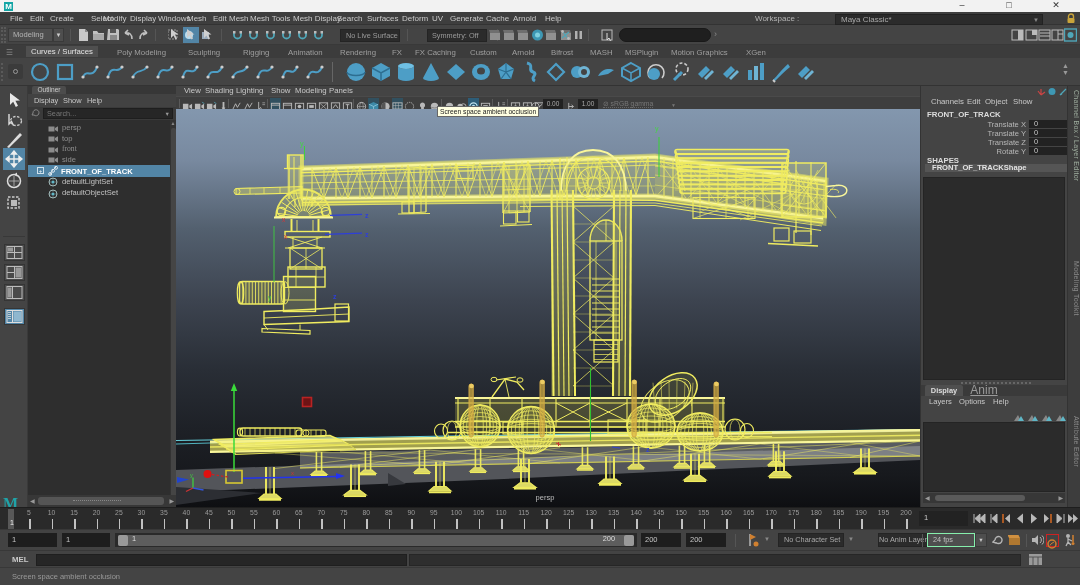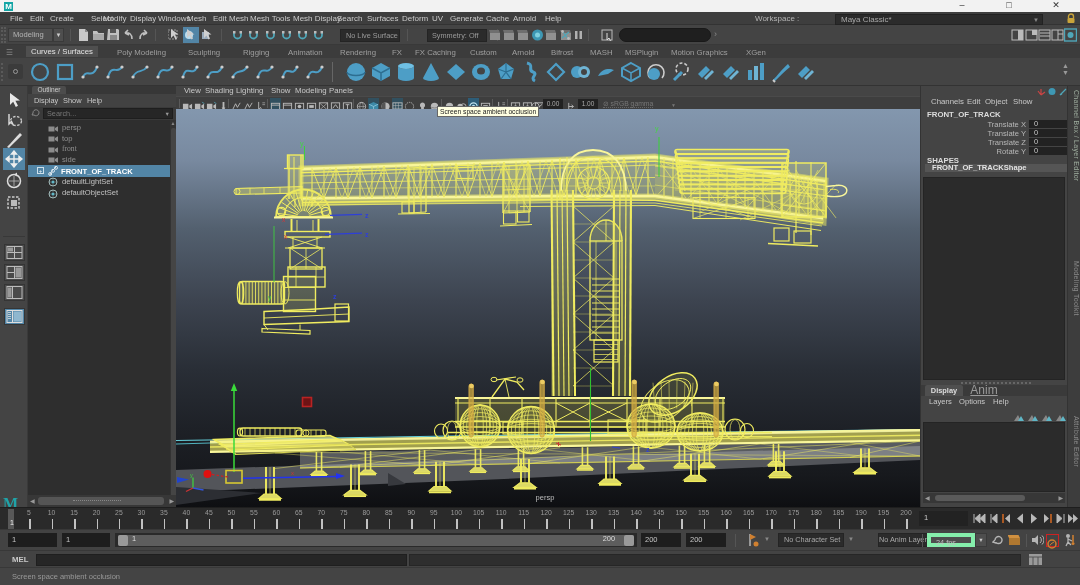--- a/index.html
+++ b/index.html
@@ -1457,21 +1457,21 @@
       <svg style="position:absolute;left:746px;top:3px;" width="14" height="14" viewBox="0 0 14 14">
         <path d="M4,1 l0,12" stroke="#b5b5b5" stroke-width="1.5"></path>
         <path d="M4,1 l6,3 l-6,3 Z" fill="#d08030"></path>
         <circle cx="10" cy="11" r="2.5" fill="#d08030"></circle>
       </svg>
       <span style="position:absolute;left:764px;top:6px;color:#888;font-size:6px;">▼</span>
       <div style="position:absolute;left:778px;top:3px;width:66px;height:14px;background:#2b2b2b;border:1px solid #242424;color:#a8a8a8;font-size:7.3px;line-height:12px;padding-left:5px;">No Character Set</div>
       <span style="position:absolute;left:848px;top:6px;color:#888;font-size:6px;">▼</span>
       <div style="position:absolute;left:878px;top:3px;width:76px;height:14px;background:#2b2b2b;border:1px solid #242424;color:#a8a8a8;font-size:7.3px;line-height:12px;">No Anim Layer</div>
       <div class="sep" style="left:922px;top:4px;height:13px;"></div>
-      <div style="position:absolute;left:927px;top:3px;width:48px;height:14px;background:#4e4e4e;border:4px solid #86efac;color:#c0c0c0;font-size:7.3px;line-height:12px;padding-left:5px;">24 fps</div>
+      <div style="position:absolute;left:927px;top:3px;width:48px;height:14px;background:#4e4e4e;border:1px solid #86efac;color:#c0c0c0;font-size:7.3px;line-height:12px;padding-left:5px;">24 fps</div>
       <div style="position:absolute;left:975px;top:3px;width:12px;height:14px;background:#4e4e4e;border:1px solid #3a3a3a;color:#ccc;font-size:5.5px;line-height:13px;text-align:center;">▼</div>
       <svg style="position:absolute;left:992px;top:5px;" width="13" height="10" viewBox="0 0 13 10">
         <path d="M3,5 a3.5,3.5 0 1 1 1,2.5 M3,5 l-2,2 l3,1" stroke="#b5b5b5" stroke-width="1.4" fill="none"></path>
       </svg>
       <svg style="position:absolute;left:1008px;top:4px;" width="13" height="12" viewBox="0 0 13 12">
         <rect x="1" y="4" width="11" height="7" fill="#b07830"></rect>
         <path d="M1,4 l11,0 l-1.5,-3 l-11,0 Z" fill="#d09040"></path>
       </svg>
       <div class="sep" style="left:1026px;top:4px;height:13px;"></div>
       <svg style="position:absolute;left:1031px;top:4px;" width="13" height="12" viewBox="0 0 13 12">

